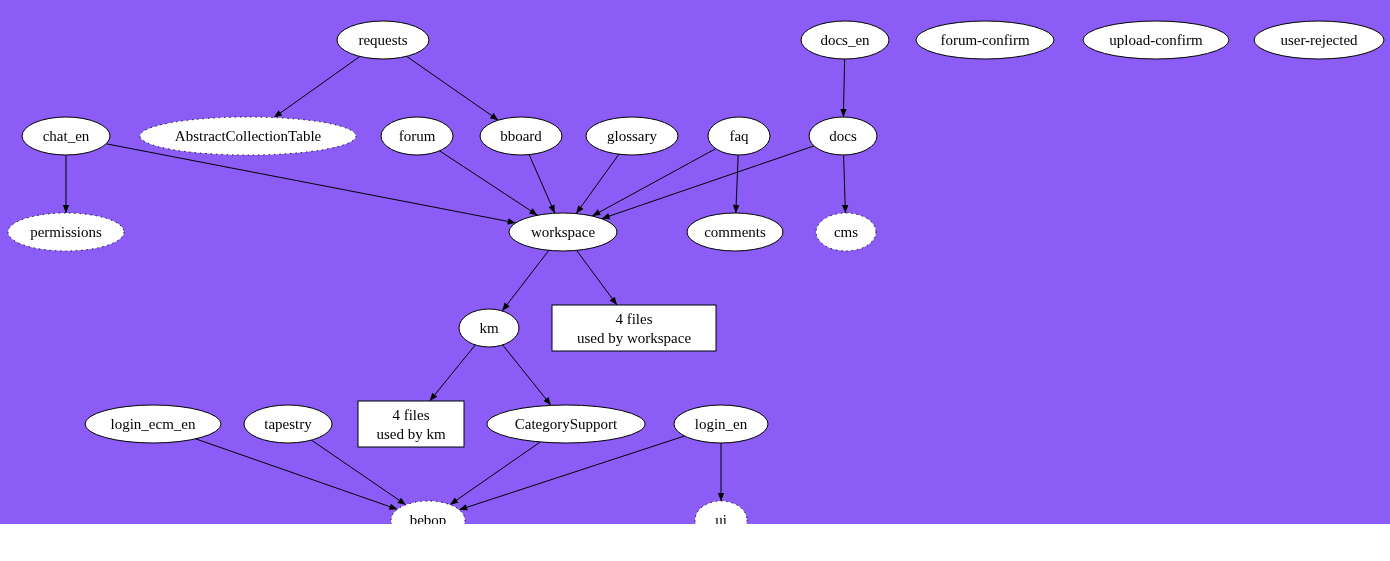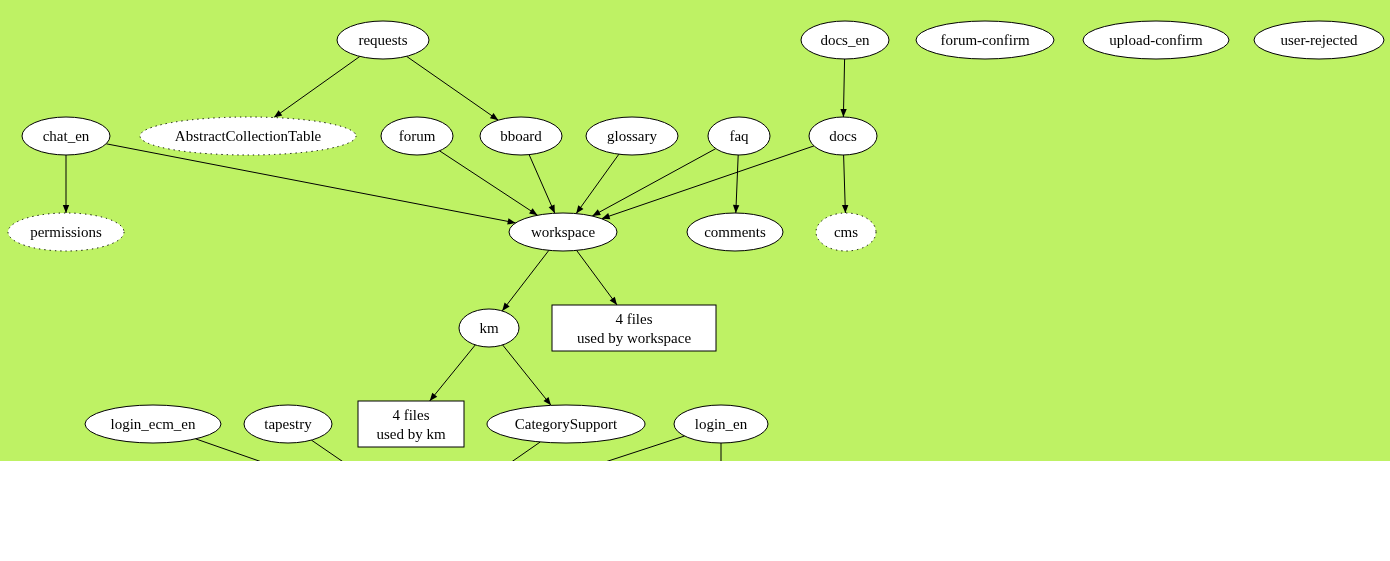--- a/index.html
+++ b/index.html
@@ -3,22 +3,22 @@
 <meta charset="utf-8">
 <style>
   html, body {
     margin: 0;
     padding: 0;
     background: #ffffff;
   }
   .canvas {
     position: relative;
     width: 1390px;
-    height: 461px;
-    background: #bef264;
+    height: 524px;
+    background: #8b5cf6;
     overflow: hidden;
     text-align: right;
   }
   svg {
     display: block;
   }
   svg text {
     font-family: "Liberation Serif", "DejaVu Serif", serif;
     font-size: 15px;
     fill: #000000;

